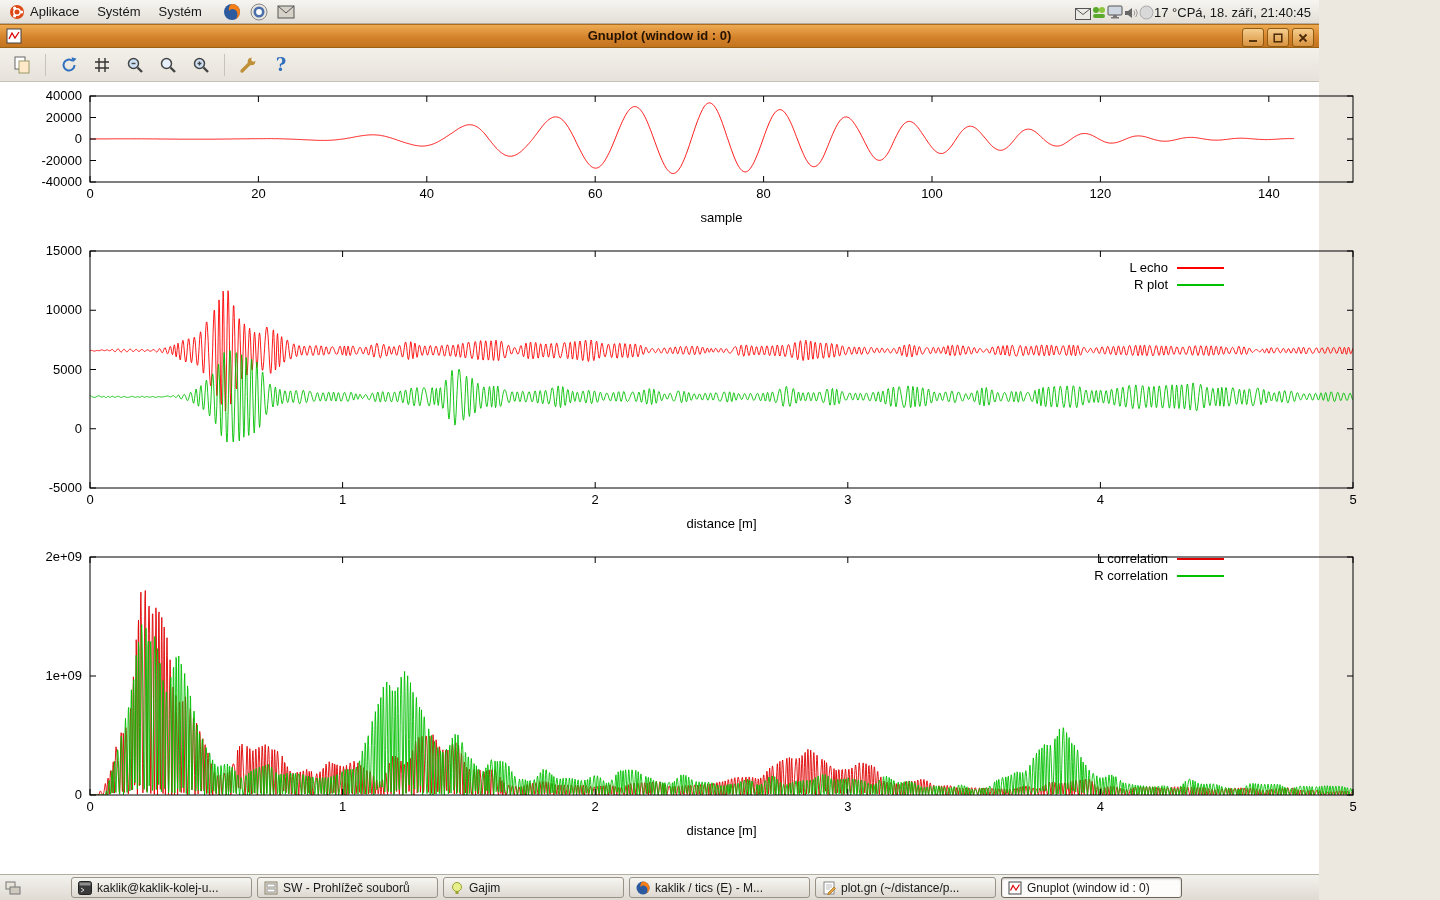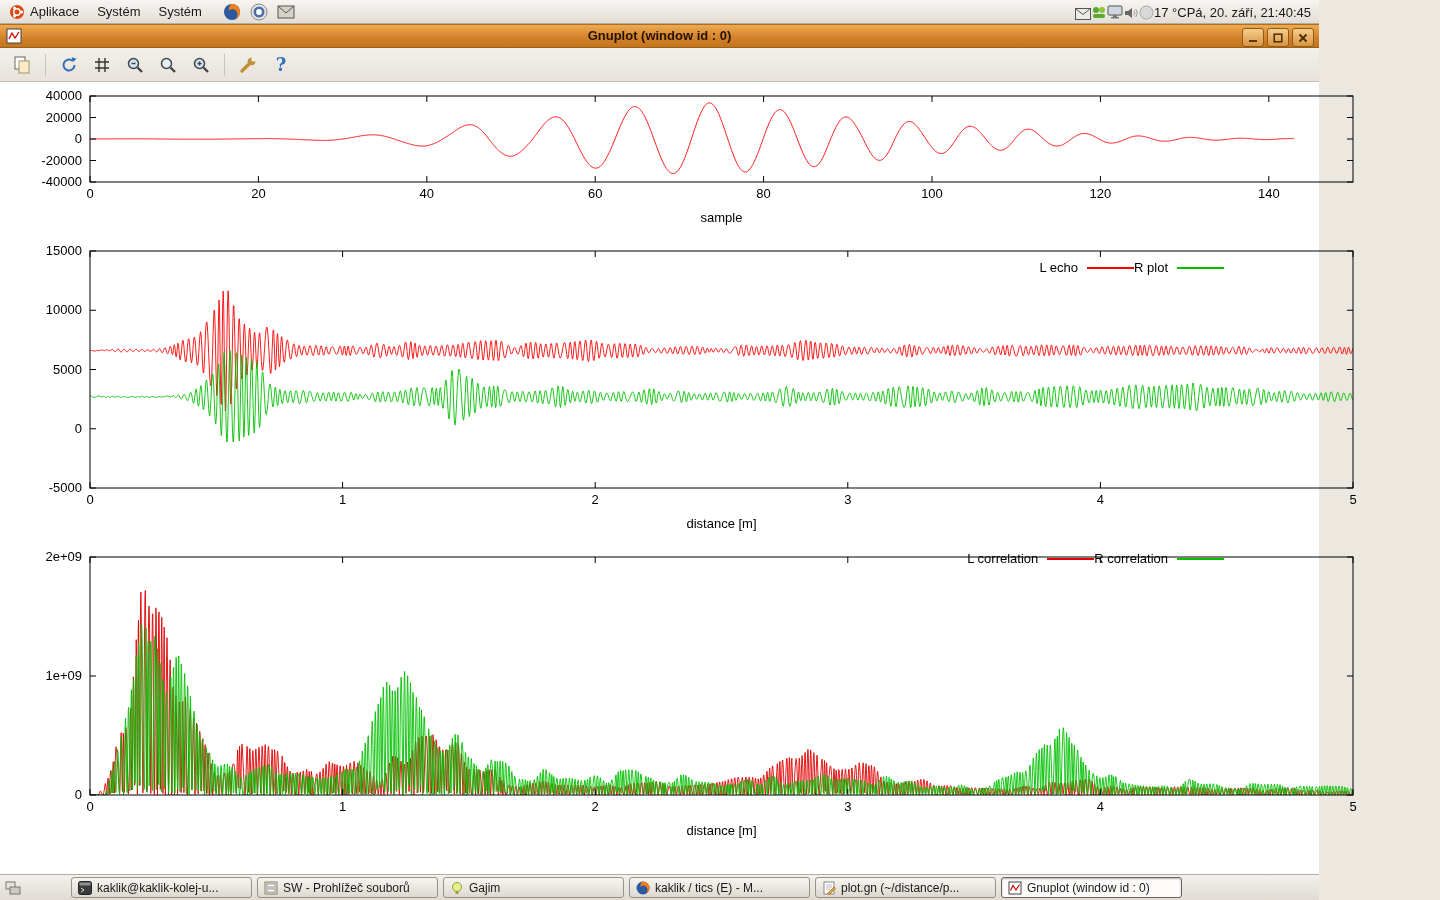--- a/index.html
+++ b/index.html
@@ -34,21 +34,21 @@
   .tbtn{width:30px;height:28px;display:flex;align-items:center;justify-content:center;
     background:transparent;border:none;padding:0;}
   .tsep{width:1px;height:22px;background:#c9c4ba;margin:0 5px;}
   .help-q{color:#2f6fbe;font-weight:bold;font-size:18px;font-family:"DejaVu Serif",serif;}
 
   
   .plot-area{position:absolute;top:82px;left:0;width:100%;height:792px;background:#fff;}
   svg.chart{position:absolute;left:0;}
   svg.chart text{font-family:"Liberation Sans",sans-serif;font-size:13px;fill:#000;}
 
-  .legend{position:absolute;right:95px;display:flex;flex-direction:row;align-items:flex-end;z-index:3;}
+  .legend{position:absolute;right:95px;display:flex;flex-direction:column;align-items:flex-end;z-index:3;}
   .lrow{display:flex;align-items:center;gap:9px;height:17px;font-size:13px;color:#000;}
   .lsample{display:inline-block;width:47px;height:2px;background:#888;}
 
   
   .taskbar{position:absolute;bottom:0;left:0;width:100%;height:26px;
     background:linear-gradient(#f3f1ed,#dfdbd3);border-top:1px solid #b3ada1;
     display:flex;align-items:center;padding:0 5px;box-sizing:border-box;font-size:12px;color:#1a1a1a;gap:44px;}
   .show-desktop{width:24px;height:20px;display:flex;align-items:center;justify-content:center;margin-right:6px;}
   .task-items{display:flex;gap:5px;}
   .task-btn{width:181px;height:21px;display:flex;align-items:center;gap:5px;padding:0 6px;
@@ -112,21 +112,21 @@
           <rect x="4" y="12" width="8" height="1.5" fill="#777"></rect>
         </svg>
       <svg width="16" height="14">
           <polygon points="2,5 5,5 9,2 9,12 5,9 2,9" fill="#666"></polygon>
           <path d="M11 4.5a4.5 4.5 0 0 1 0 5 M12.6 3a6.5 6.5 0 0 1 0 8" stroke="#999" fill="none"></path>
         </svg>
       <svg width="15" height="15">
           <circle cx="7.5" cy="7.5" r="6.5" fill="#d9d9d9" stroke="#aaa"></circle>
         </svg>
       <span class="txt">17 °C</span>
-      <span class="txt">Pá, 20. září, 21:40:45</span>
+      <span class="txt">Pá, 18. září, 21:40:45</span>
     </div>
   </div>
 
   <div class="titlebar">
     <span class="win-icon">
       <svg width="16" height="16">
           <rect x="1" y="1" width="14" height="14" fill="#fff" stroke="#444"></rect>
           <polyline points="3,11 6,5 9,10 13,4" fill="none" stroke="#d00" stroke-width="1.3"></polyline>
         </svg>
     </span>

